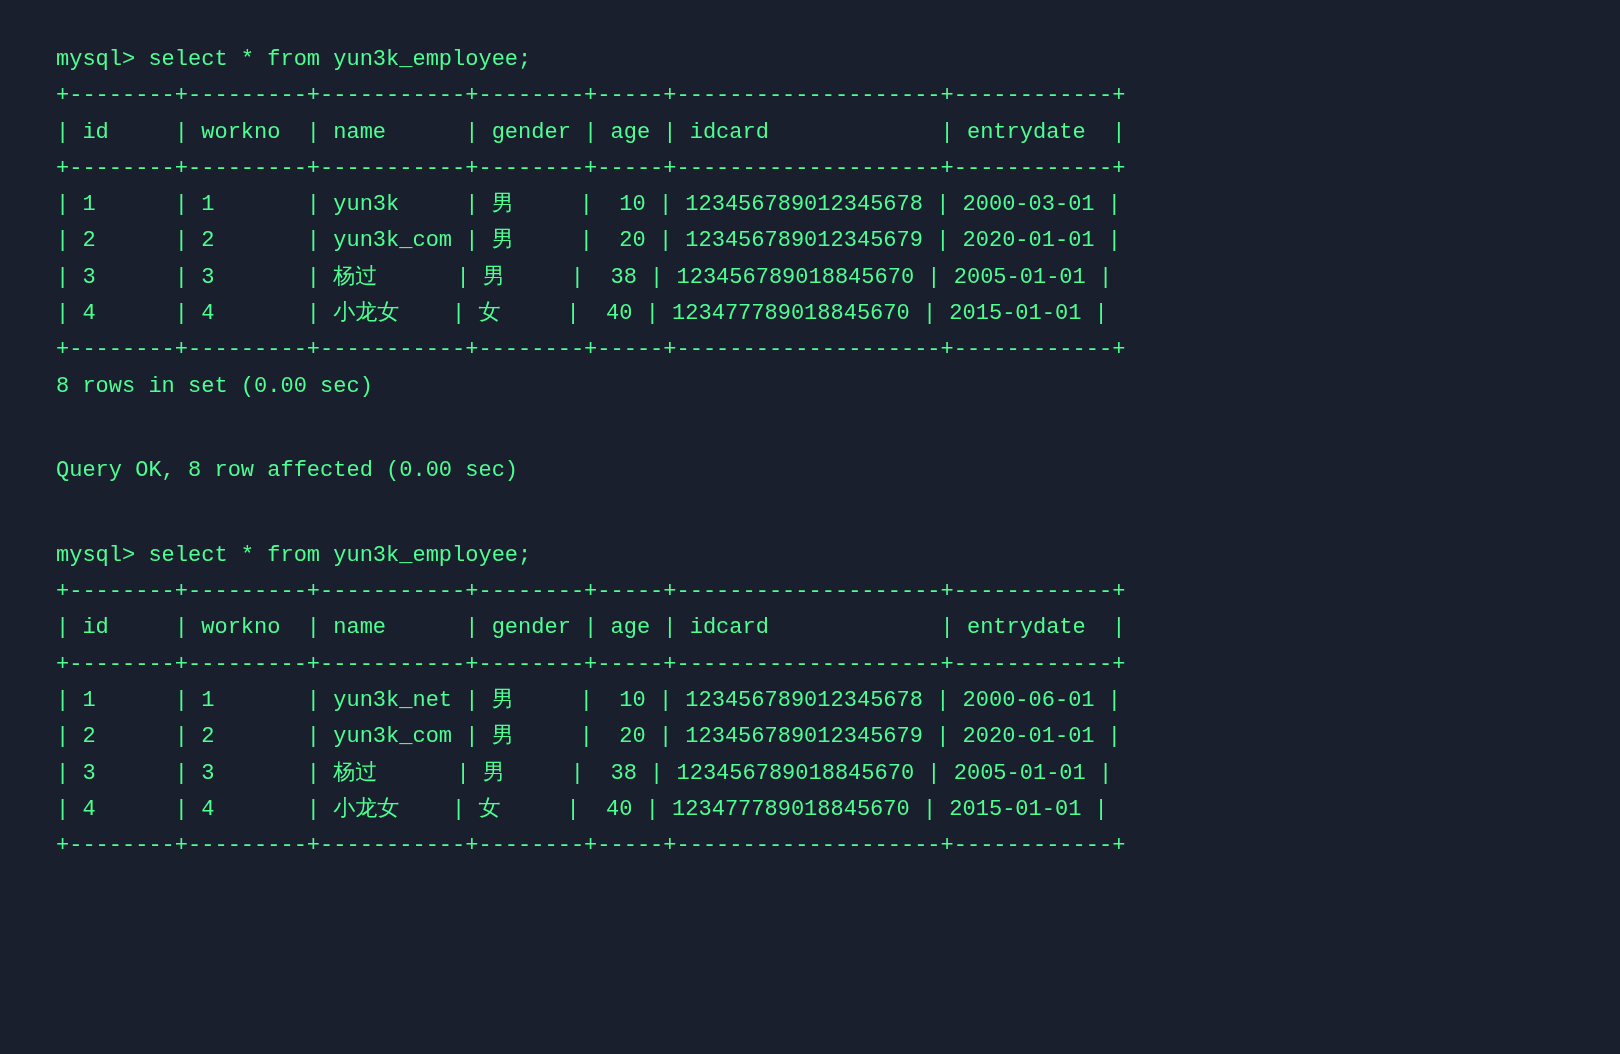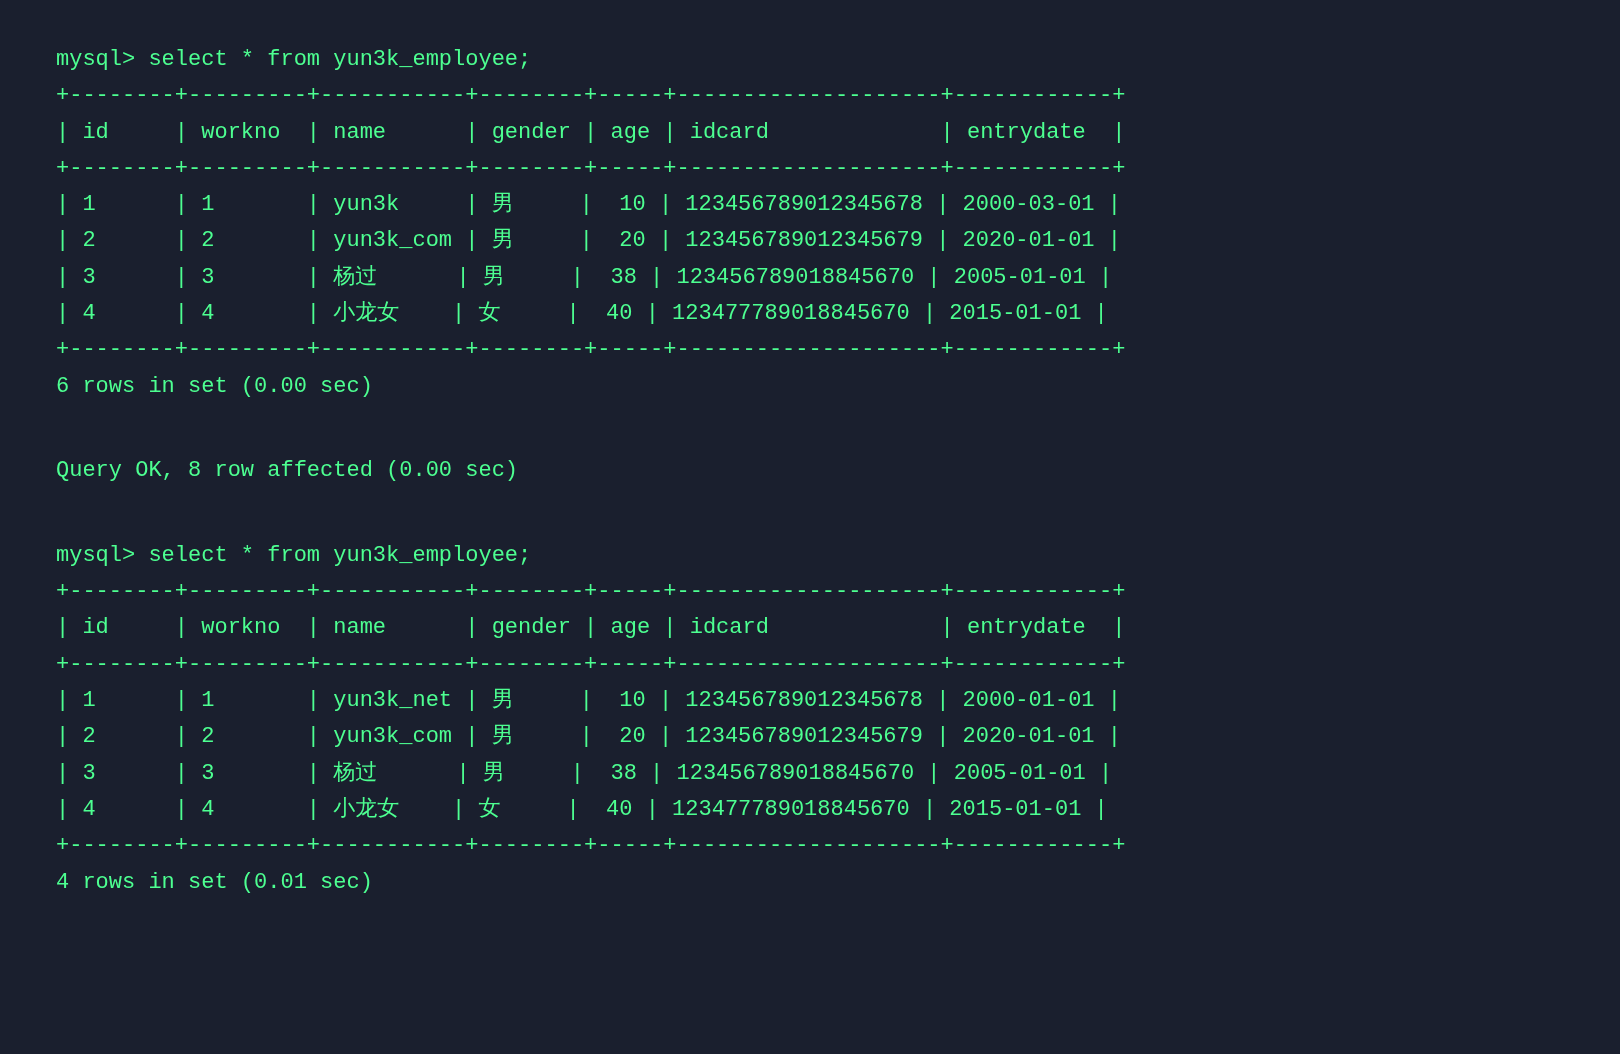--- a/index.html
+++ b/index.html
@@ -43,37 +43,36 @@
   <div class="section">
     <span class="line">mysql&gt; select * from yun3k_employee;</span>
     <span class="line">+--------+---------+-----------+--------+-----+--------------------+------------+</span>
     <span class="line">| id     | workno  | name      | gender | age | idcard             | entrydate  |</span>
     <span class="line">+--------+---------+-----------+--------+-----+--------------------+------------+</span>
     <span class="line">| 1      | 1       | yun3k     | 男     |  10 | 123456789012345678 | 2000-03-01 |</span>
     <span class="line">| 2      | 2       | yun3k_com | 男     |  20 | 123456789012345679 | 2020-01-01 |</span>
     <span class="line">| 3      | 3       | 杨过      | 男     |  38 | 123456789018845670 | 2005-01-01 |</span>
     <span class="line">| 4      | 4       | 小龙女    | 女     |  40 | 123477789018845670 | 2015-01-01 |</span>
     <span class="line">+--------+---------+-----------+--------+-----+--------------------+------------+</span>
-    <span class="line">6 rows in set (0.00 sec)</span>
+    <span class="line">8 rows in set (0.00 sec)</span>
   </div>
 
   <span class="line"> </span>
 
   <div class="section">
     <span class="line">Query OK, 8 row affected (0.00 sec)</span>
   </div>
 
   <span class="line"> </span>
 
   <div class="section">
     <span class="line">mysql&gt; select * from yun3k_employee;</span>
     <span class="line">+--------+---------+-----------+--------+-----+--------------------+------------+</span>
     <span class="line">| id     | workno  | name      | gender | age | idcard             | entrydate  |</span>
     <span class="line">+--------+---------+-----------+--------+-----+--------------------+------------+</span>
-    <span class="line">| 1      | 1       | yun3k_net | 男     |  10 | 123456789012345678 | 2000-01-01 |</span>
+    <span class="line">| 1      | 1       | yun3k_net | 男     |  10 | 123456789012345678 | 2000-06-01 |</span>
     <span class="line">| 2      | 2       | yun3k_com | 男     |  20 | 123456789012345679 | 2020-01-01 |</span>
     <span class="line">| 3      | 3       | 杨过      | 男     |  38 | 123456789018845670 | 2005-01-01 |</span>
     <span class="line">| 4      | 4       | 小龙女    | 女     |  40 | 123477789018845670 | 2015-01-01 |</span>
     <span class="line">+--------+---------+-----------+--------+-----+--------------------+------------+</span>
-    <span class="line">4 rows in set (0.01 sec)</span>
   </div>
 
 </div>
 
 </body></html>

